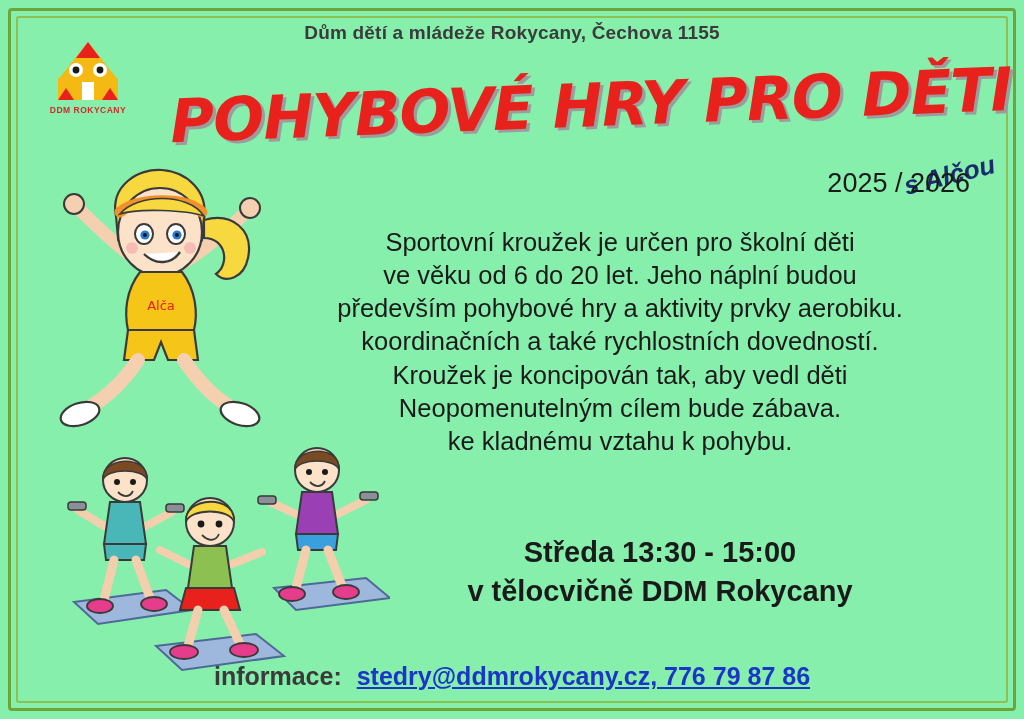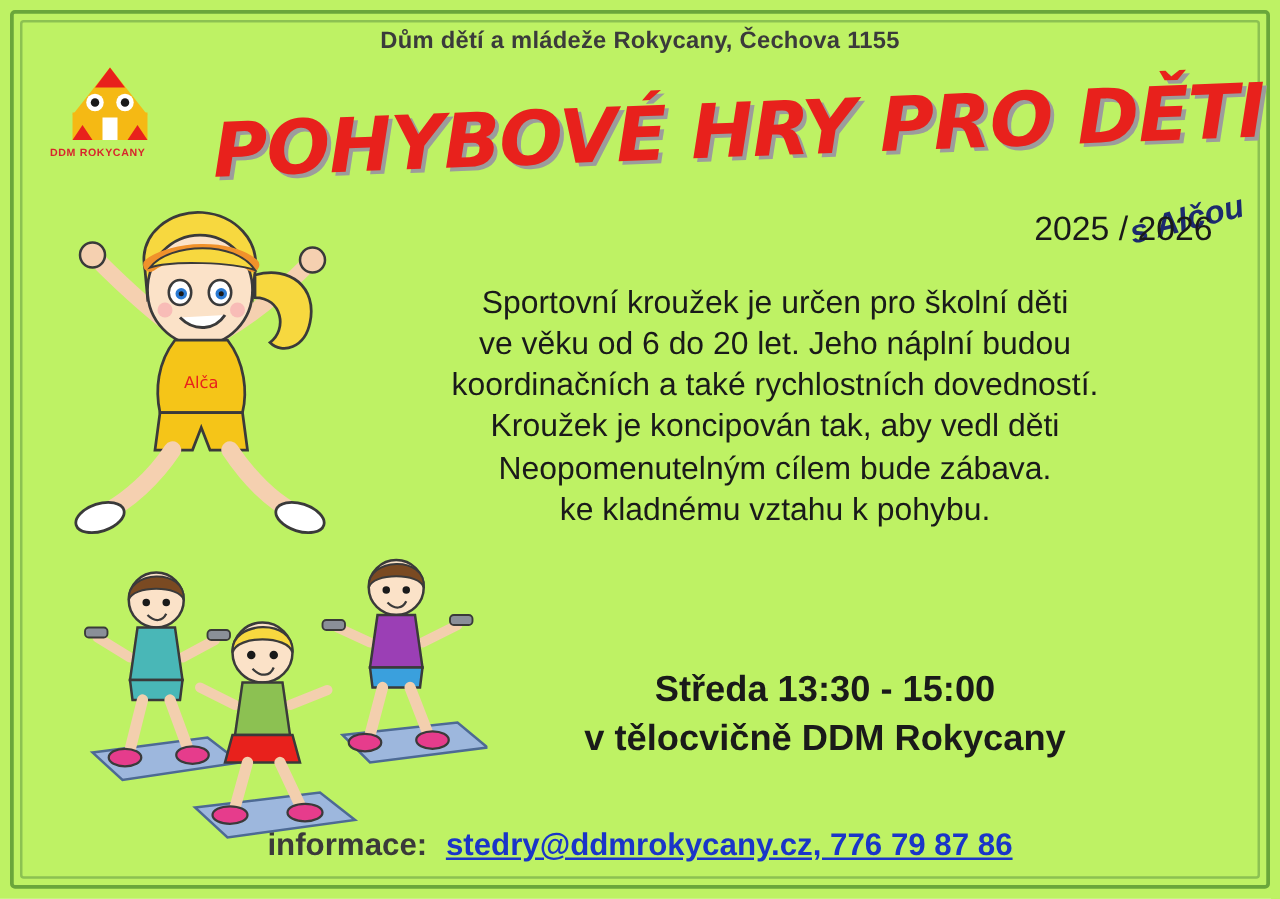--- a/index.html
+++ b/index.html
@@ -10,21 +10,21 @@
     width: 1024px;
     height: 719px;
     background: #ffffff;
     font-family: "Liberation Sans", sans-serif;
     overflow: hidden;
   }
   .poster {
     position: relative;
     width: 1024px;
     height: 719px;
-    background: #bef264;
+    background: #86efac;
     box-sizing: border-box;
   }
   
   .border-outer {
     position: absolute;
     left: 8px;
     top: 8px;
     right: 8px;
     bottom: 8px;
     border: 3px solid #6aa63b;
@@ -54,23 +54,24 @@
     font-size: 19px;
     font-weight: bold;
     color: #3b3b3b;
     letter-spacing: .2px;
   }
 
   
   .logo {
     position: absolute;
     left: 40px;
-    top: 52px;
+    top: 40px;
     width: 96px;
     height: 92px;
+    text-align: center;
   }
   .logo-mark {
     position: relative;
     width: 72px;
     height: 62px;
     margin: 0 auto;
   }
   .logo-caption {
     font-size: 8.5px;
     font-weight: bold;
@@ -204,20 +205,21 @@
     <div class="logo-caption">DDM ROKYCANY</div>
   </div>
 
   <div class="title">POHYBOVÉ HRY PRO DĚTI</div>
   <div class="subtitle-alca">s Alčou</div>
   <div class="year">2025 / 2026</div>
 
   <div class="body-text">
     <div>Sportovní kroužek je určen pro školní děti</div>
     <div>ve věku od 6 do 20 let. Jeho náplní budou</div>
+    <div>především pohybové hry a aktivity prvky aerobiku.</div>
     <div>koordinačních a také rychlostních dovedností.</div>
     <div>Kroužek je koncipován tak, aby vedl děti</div>
     <div>Neopomenutelným cílem bude zábava.</div>
     <div>ke kladnému vztahu k pohybu.</div>
   </div>
 
   <div class="schedule">
     <div>Středa 13:30 - 15:00</div>
     <div>v tělocvičně DDM Rokycany</div>
   </div>

